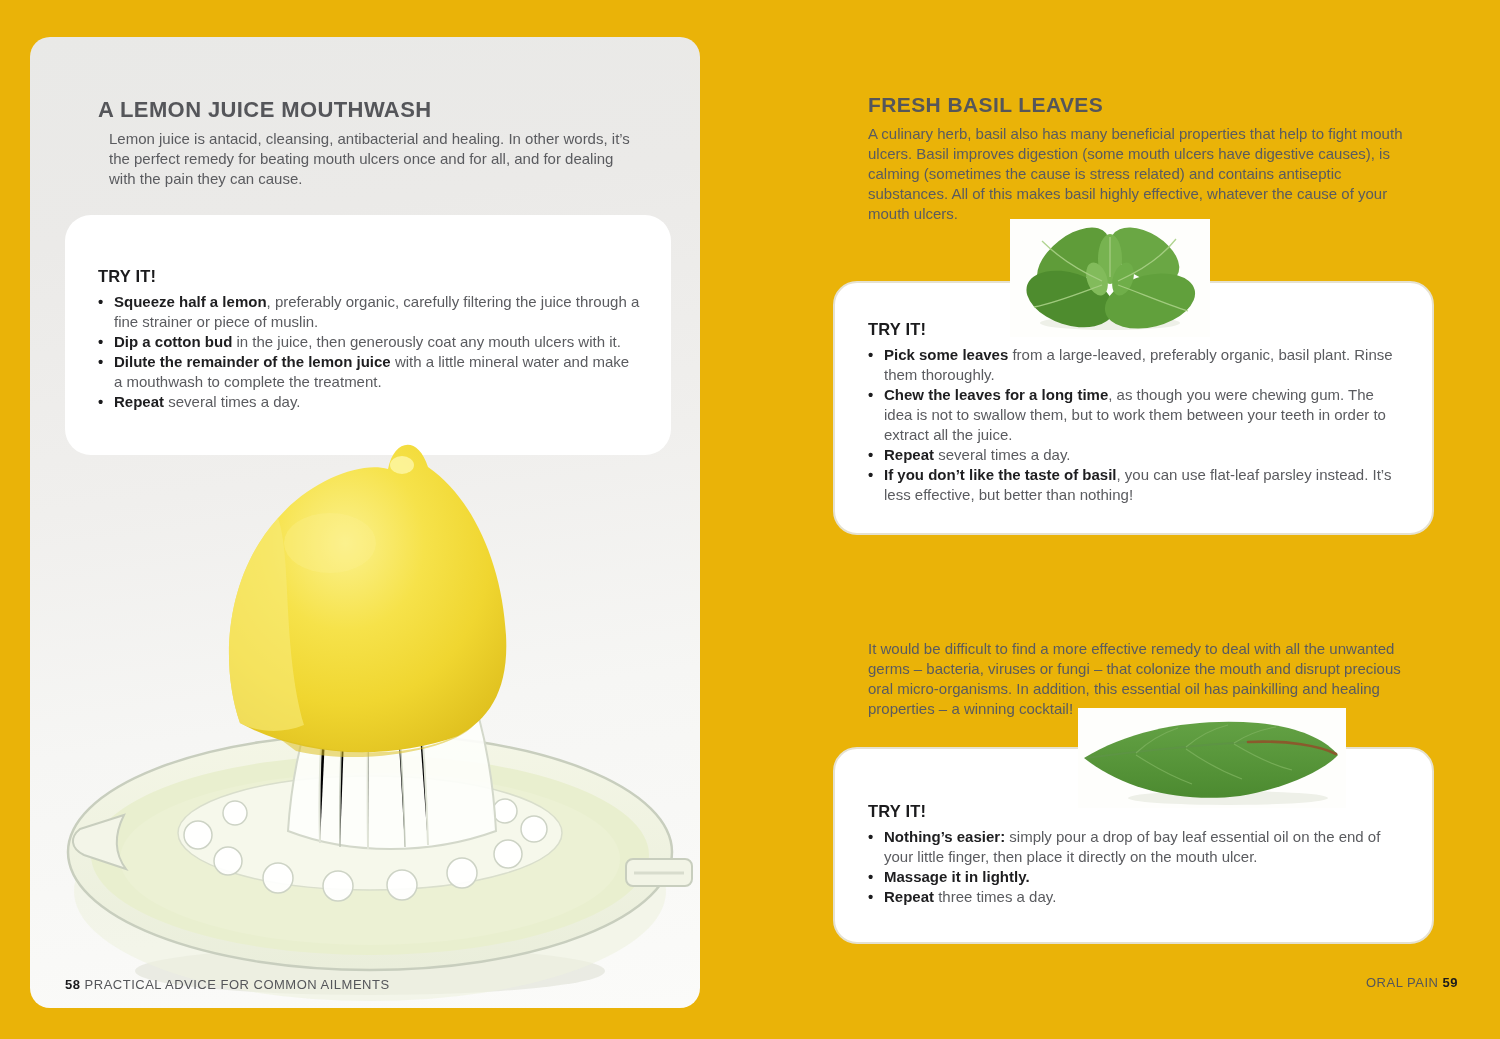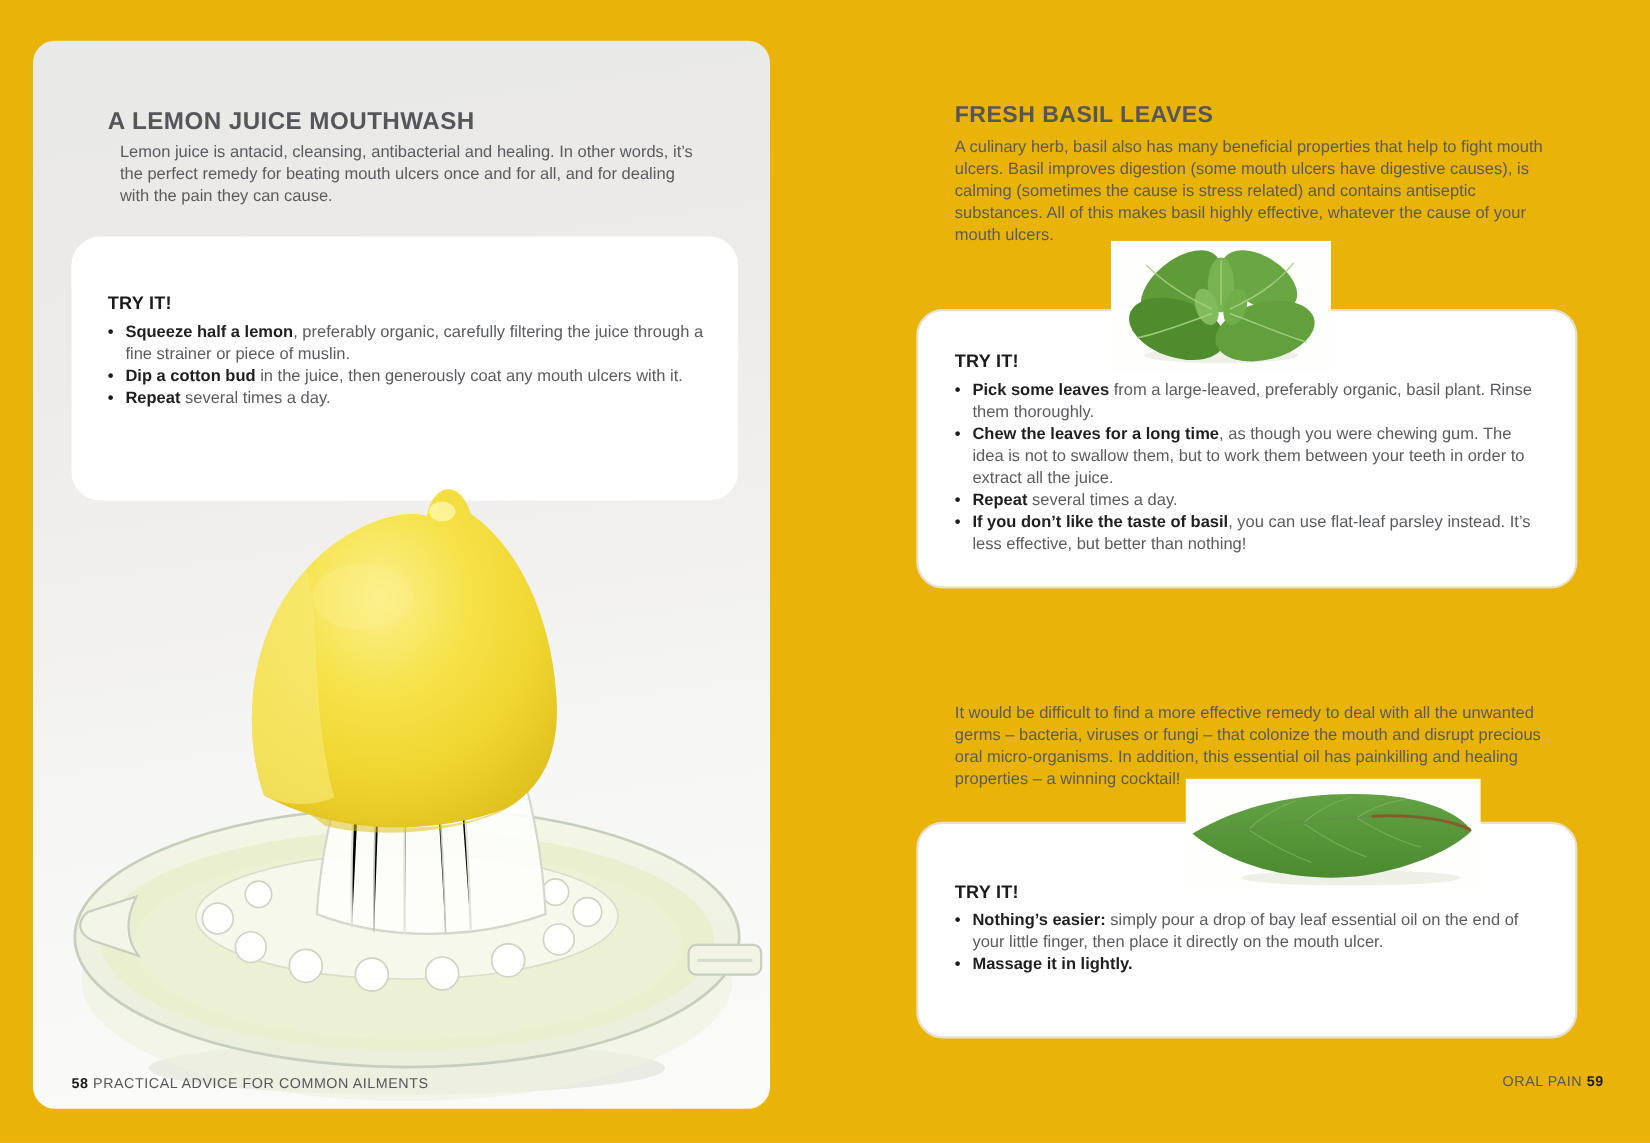--- a/index.html
+++ b/index.html
@@ -63,20 +63,21 @@
 
     <div class="lc-title">A LEMON JUICE MOUTHWASH</div>
     <div class="lc-intro">Lemon juice is antacid, cleansing, antibacterial and healing. In other words, it’s the perfect remedy for beating mouth ulcers once and for all, and for dealing with the pain they can cause.</div>
 
     <div class="try-box-left">
       <div class="pad-left-box">
         <p class="try-heading">TRY IT!</p>
         <ul class="try-list">
           <li><span class="bullet-bold">Squeeze half a lemon</span><span>, preferably organic, carefully filtering the juice through a fine strainer or piece of muslin.</span></li>
           <li><span class="bullet-bold">Dip a cotton bud</span><span> in the juice, then generously coat any mouth ulcers with it.</span></li>
+          <li><span class="bullet-bold">Dilute the remainder of the lemon juice</span><span> with a little mineral water and make a mouthwash to complete the treatment.</span></li>
           <li><span class="bullet-bold">Repeat</span><span> several times a day.</span></li>
         </ul>
       </div>
     </div>
 
     <svg class="photo-svg" viewBox="0 0 670 585">
       <defs>
         <radialGradient id="lemGrad" cx="42%" cy="32%" r="75%">
           <stop offset="0%" stop-color="#fbf18c"></stop>
           <stop offset="38%" stop-color="#f6e24a"></stop>
@@ -203,20 +204,21 @@
       </g>
     </svg>
   </div>
 
   <div class="try-box-right bay-box">
     <div class="pad-bay-box">
       <p class="try-heading">TRY IT!</p>
       <ul class="try-list">
         <li><span class="bullet-bold">Nothing’s easier:</span><span> simply pour a drop of bay leaf essential oil on the end of your little finger, then place it directly on the mouth ulcer.</span></li>
         <li><span class="bullet-bold">Massage it in lightly.</span><span></span></li>
+        <li><span class="bullet-bold">Repeat</span><span> three times a day.</span></li>
       </ul>
     </div>
   </div>
 
   <div class="rp-footer">
     <span>ORAL PAIN</span>
     <span class="page-num">59</span>
   </div>
 
 </div>

